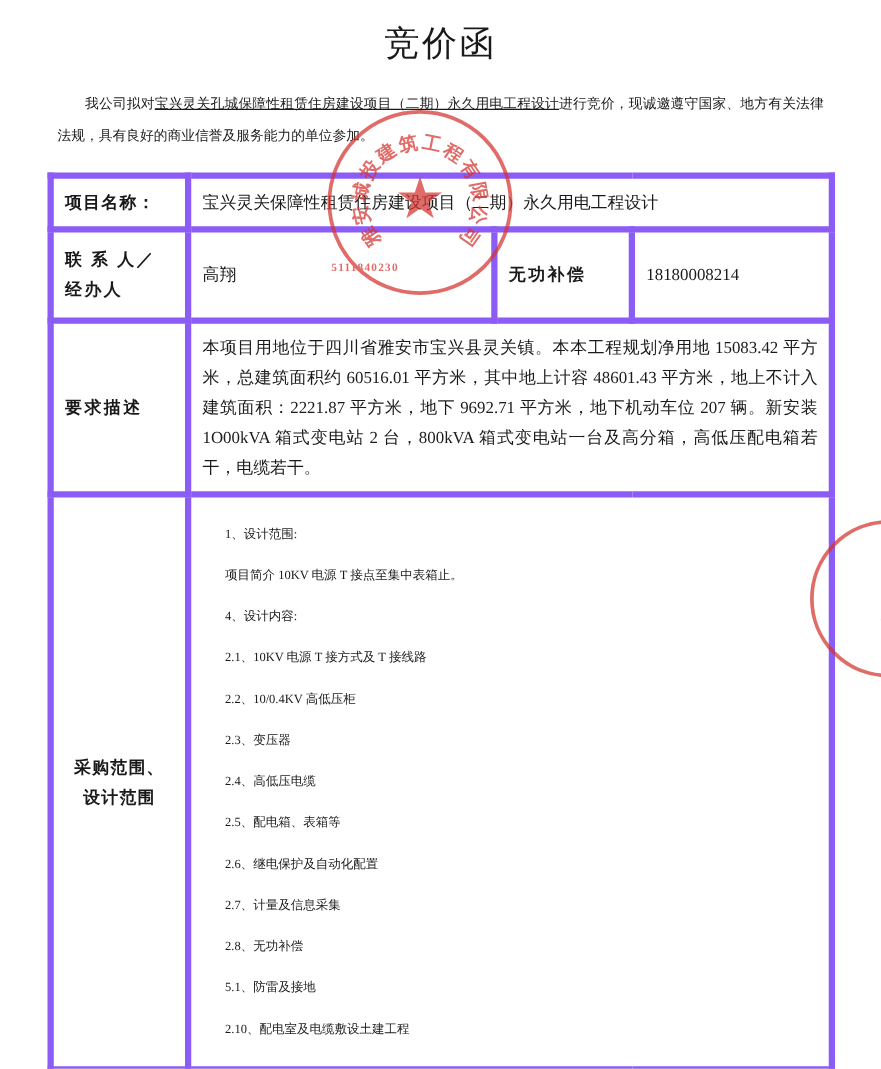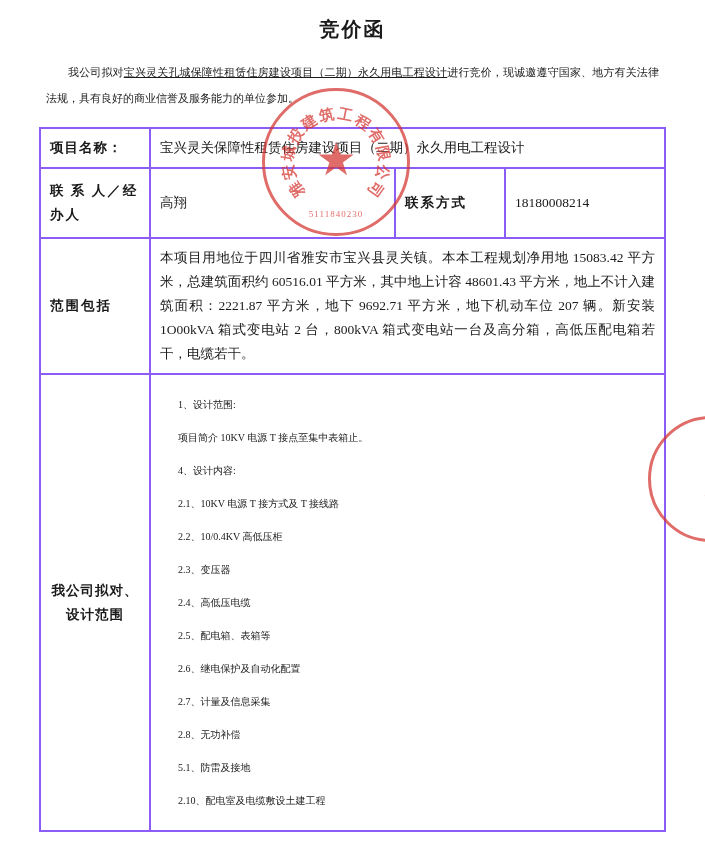--- a/index.html
+++ b/index.html
@@ -17,22 +17,22 @@
   }
   .page {
     position: relative;
     width: 705px;
     height: 855px;
     box-sizing: border-box;
     padding: 0 38px;
   }
   .doc-title {
     text-align: center;
-    font-size: 20px;
-    font-weight: bold;
+    font-size: 28px;
+    font-weight: normal;
     letter-spacing: 2px;
     margin-top: 16px;
     margin-bottom: 10px;
     font-family: "Liberation Serif", "DejaVu Serif", serif;
   }
   .intro {
     font-size: 11px;
     line-height: 26px;
     text-indent: 2em;
     text-align: justify;
@@ -45,21 +45,21 @@
   }
   table.main {
     width: 625px;
     margin: 0 auto;
     border-collapse: collapse;
     table-layout: fixed;
     position: relative;
     z-index: 3;
   }
   table.main td {
-    border: 2px solid #8b5cf6;
+    border: 5px solid #8b5cf6;
     padding: 7px 9px;
     font-size: 13.5px;
     vertical-align: middle;
     line-height: 24px;
   }
   td.label {
     width: 92px;
     font-weight: bold;
     text-align: left;
     letter-spacing: 1px;
@@ -131,24 +131,25 @@
     left: 50%;
     top: 50%;
     transform: translate(-50%, -55%);
     font-size: 46px;
     line-height: 46px;
     color: #d4342f;
   }
   .stamp-main .bottom-text {
     position: absolute;
     width: 100%;
-    text-align: center;
+    text-align: left;
     bottom: 14px;
     font-size: 9px;
     letter-spacing: 1px;
+    font-weight: bold;
   }
   .stamp-side {
     width: 120px;
     height: 120px;
     left: 648px;
     top: 400px;
     border-width: 3px;
   }
   .stamp-side .side-inner {
     position: absolute;
@@ -179,30 +180,30 @@
       <col style="width:160px">
     </colgroup>
     <tbody>
       <tr class="row-h">
         <td class="label">项目名称：</td>
         <td colspan="3">宝兴灵关保障性租赁住房建设项目（二期）永久用电工程设计</td>
       </tr>
       <tr>
         <td class="label-wide" style="height:54px">联 系 人／经办人</td>
         <td>高翔</td>
-        <td class="label-wide">联系方式</td>
+        <td class="label-wide">无功补偿</td>
         <td>18180008214</td>
       </tr>
       <tr>
-        <td class="label-wide">范围包括</td>
+        <td class="label-wide">要求描述</td>
         <td colspan="3" class="desc">本项目用地位于四川省雅安市宝兴县灵关镇。本本工程规划净用地 15083.42 平方米，总建筑面积约 60516.01 平方米，其中地上计容 48601.43 平方米，地上不计入建筑面积：2221.87 平方米，地下 9692.71 平方米，地下机动车位 207 辆。新安装 1O00kVA 箱式变电站 2 台，800kVA 箱式变电站一台及高分箱，高低压配电箱若干，电缆若干。</td>
       </tr>
       <tr>
         <td class="scope">
-          <span class="cell-text">我公司拟对、</span>
+          <span class="cell-text">采购范围、</span>
           <span class="cell-text">设计范围</span>
         </td>
         <td colspan="3">
           <div class="scope-list">
             <div>1、设计范围:</div>
             <div>项目简介 10KV 电源 T 接点至集中表箱止。</div>
             <div>4、设计内容:</div>
             <div>2.1、10KV 电源 T 接方式及 T 接线路</div>
             <div>2.2、10/0.4KV 高低压柜</div>
             <div>2.3、变压器</div>

